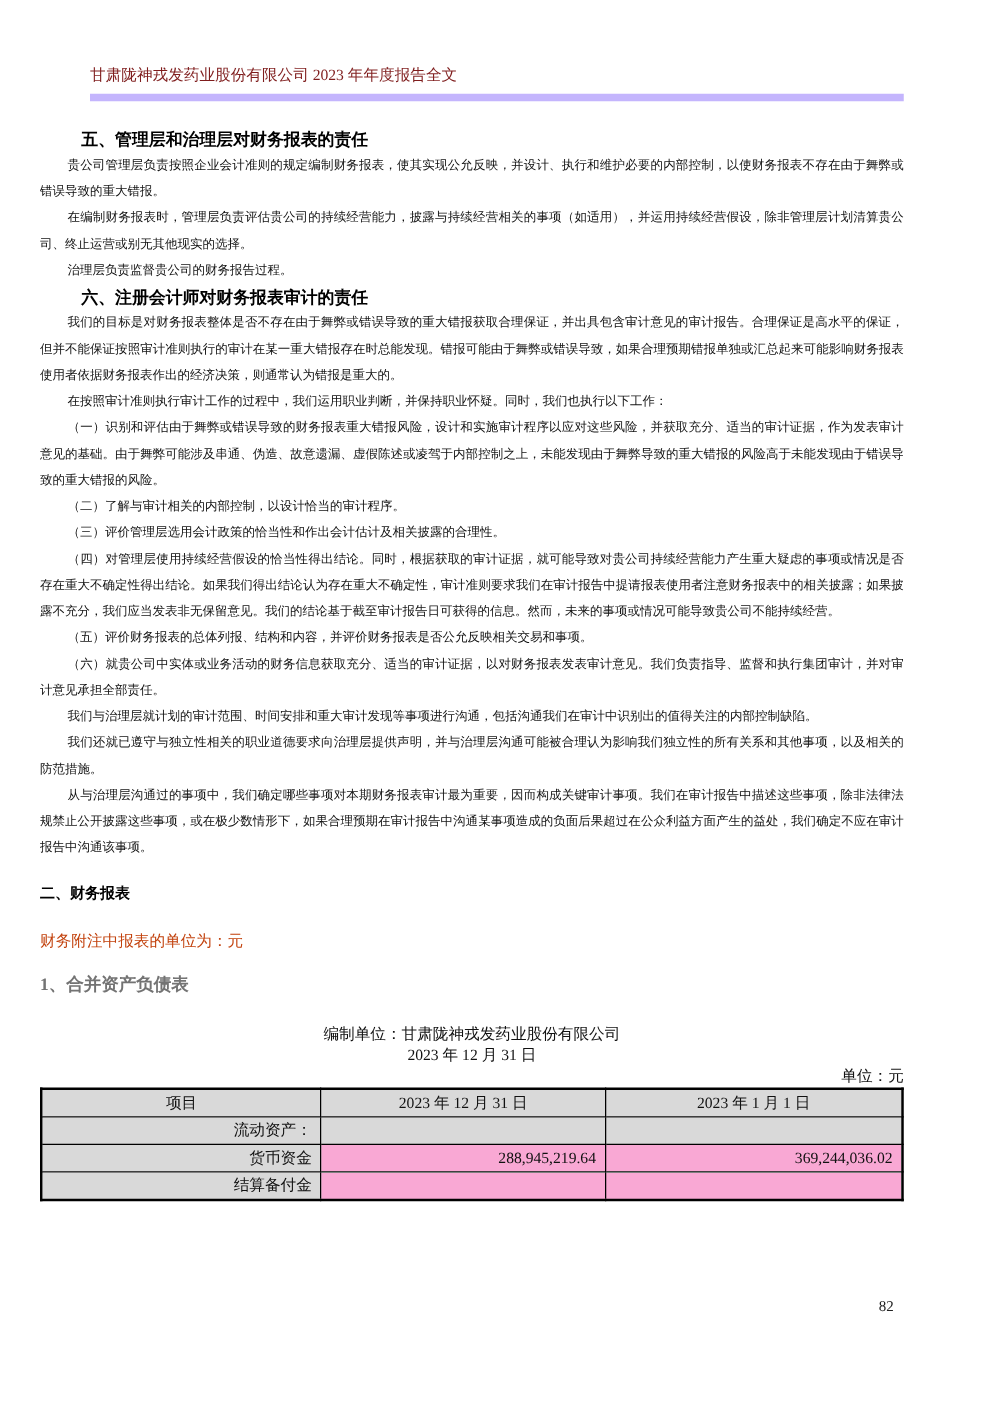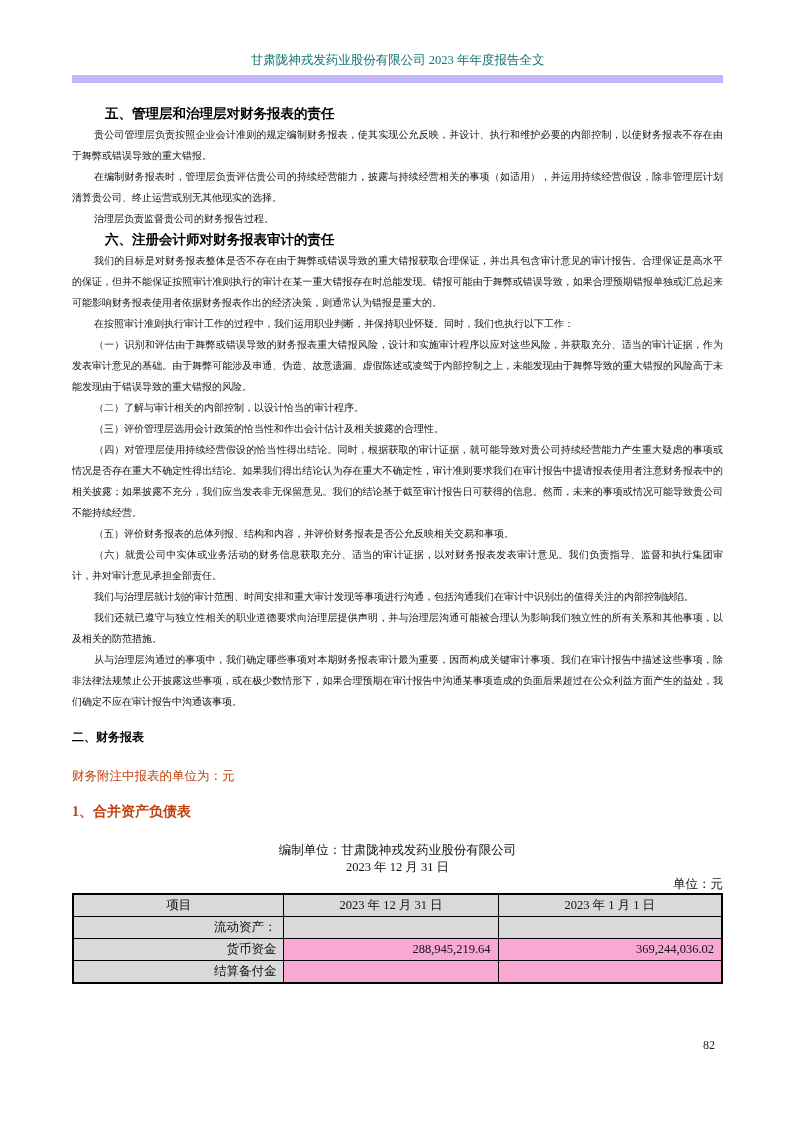--- a/index.html
+++ b/index.html
@@ -11,29 +11,29 @@
     background: #ffffff;
     font-family: "Liberation Serif", "DejaVu Serif", serif;
     color: #111111;
     overflow: hidden;
   }
   .doc-header {
     margin: 0 70px 0 72px;
     padding-top: 52px;
   }
   .doc-header-text {
-    text-align: center;
+    text-align: left;
     font-size: 12.5px;
     line-height: 16px;
-    color: #0f766e;
+    color: #7f1d1d;
     padding-bottom: 7px;
-    border-bottom: 8px solid #c4b5fd;
+    border-bottom: 6px solid #c4b5fd;
   }
   .content {
-    margin: 0 70px 0 72px;
+    margin: 0 70px 0 32px;
   }
   .sec-title {
     margin: 0;
     font-size: 13.5px;
     line-height: 21px;
     font-weight: bold;
     text-indent: 33px;
     color: #000000;
   }
   .sec-title.first { margin-top: 20px; }
@@ -56,21 +56,21 @@
     margin: 17px 0 0 0;
     font-size: 12.5px;
     line-height: 21px;
     color: #c2410c;
   }
   .sub-title {
     margin: 14px 0 0 0;
     font-size: 14px;
     line-height: 21px;
     font-weight: bold;
-    color: #c2410c;
+    color: #737373;
   }
   .table-meta {
     margin-top: 20px;
     font-size: 12.5px;
     line-height: 17px;
     color: #111111;
   }
   .meta-left   { text-align: center; }
   .meta-center { text-align: center; }
   .meta-right  { text-align: right; }

